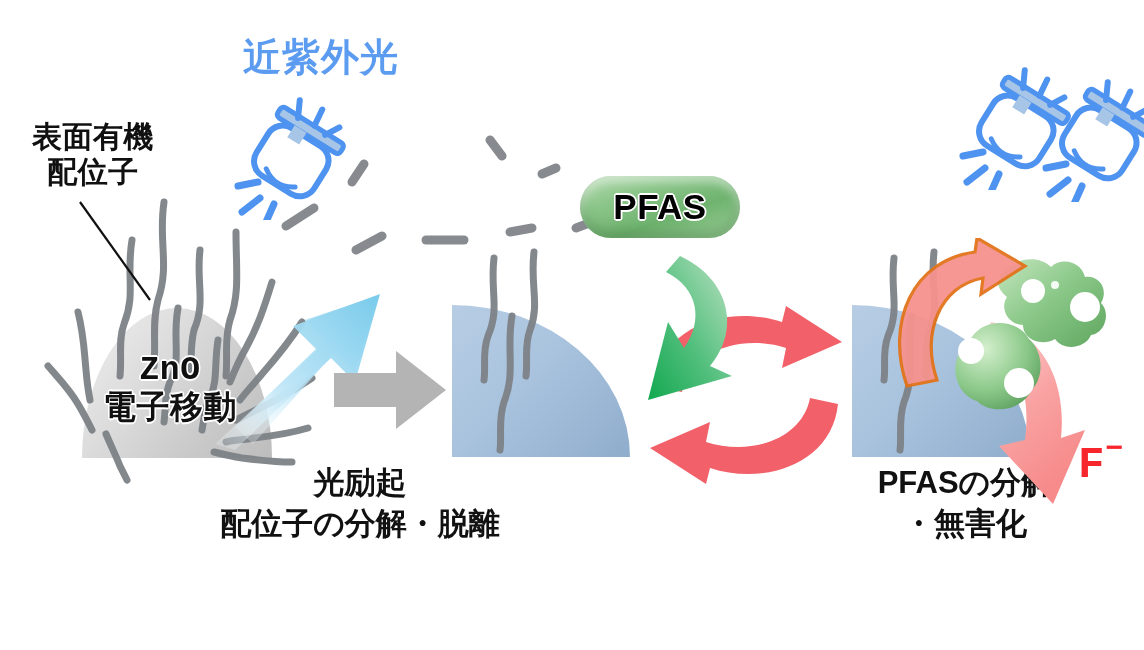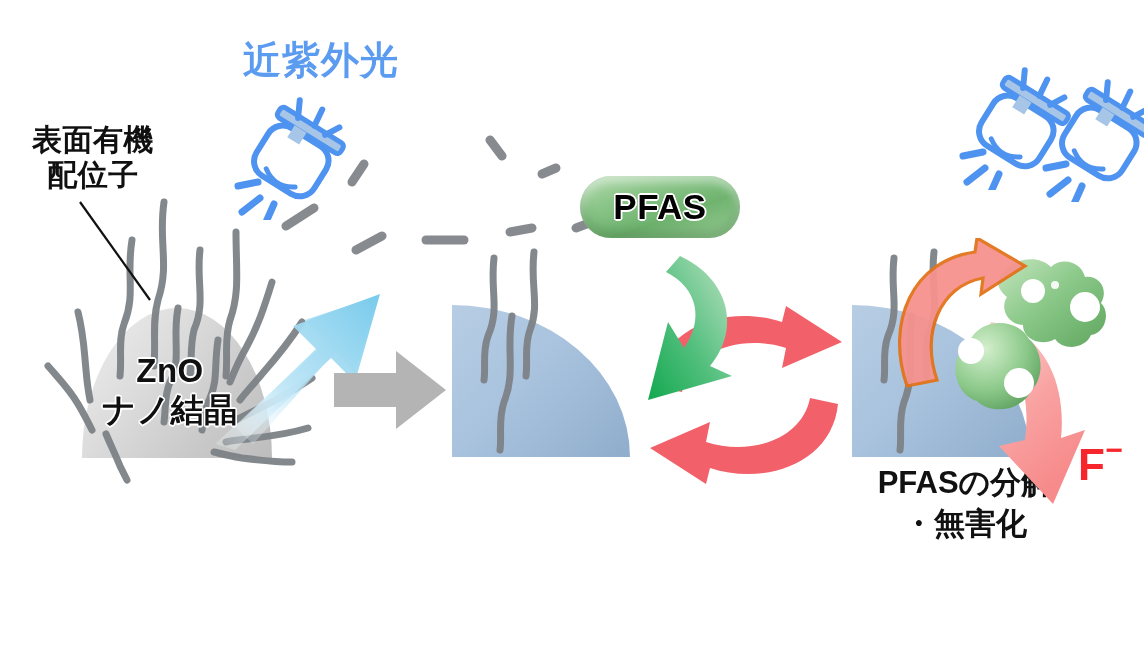--- a/index.html
+++ b/index.html
@@ -19,20 +19,21 @@
   }
 
   
   .lbl {
     position: absolute;
     color: #101010;
     font-weight: 700;
     line-height: 1.18;
     white-space: pre;
     letter-spacing: 0.5px;
+    font-family: Liberation Mono, monospace;
   }
   .lbl-surface-ligand {
     left: 8px; top: 122px;
     font-size: 30px;
     text-align: center;
     width: 170px;
   }
   .lbl-znO {
     left: 70px; top: 352px;
     font-size: 33px;
@@ -185,21 +186,21 @@
       <path d="M272,188 C254,200 240,208 224,216 C212,222 204,226 196,230"></path>
       <path d="M268,238 C248,244 232,246 214,248 C202,250 194,250 186,252"></path>
       <path d="M252,272 C234,272 218,270 202,268 C190,266 182,264 174,262"></path>
       <path d="M138,118 C132,150 142,168 130,192 C124,206 126,218 124,232"></path>
       <path d="M178,150 C174,176 178,190 170,208 C164,220 164,230 162,240"></path>
       <path d="M66,244 C72,258 76,266 80,276 C83,282 85,286 87,290"></path>
     </g>
   </svg>
 
   <div class="lbl lbl-znO">ZnO
-ナノ結晶</div>
+電子移動</div>
 
   <svg class="lamp" style="left:230px;top:90px;" width="130" height="130" viewBox="0 0 130 130">
     <g transform="rotate(32 65 65)">
       <path d="M48,44 h34 a17,17 0 0 1 17,17 v22 a17,17 0 0 1 -17,17 h-34 a17,17 0 0 1 -17,-17 v-22 a17,17 0 0 1 17,-17 z" fill="none" stroke="#4e93ef" stroke-width="6"></path>
       <rect x="28" y="30" width="74" height="12" rx="4" fill="#a7c5e6" stroke="#4e93ef" stroke-width="5"></rect>
       <rect x="49" y="40" width="14" height="14" fill="#a7c5e6"></rect>
       <path d="M40,16 L48,32 M64,12 L66,30 M88,18 L80,32" stroke="#4e93ef" stroke-width="6" stroke-linecap="round"></path>
       <path d="M48,92 q17,12 34,0" stroke="#4e93ef" stroke-width="5" fill="none" stroke-linecap="round"></path>
     </g>
     <g stroke="#4e93ef" stroke-width="7" stroke-linecap="round">
@@ -255,20 +256,22 @@
 
   <svg class="cycle" width="220" height="190" viewBox="0 0 220 190">
     <g fill="#f2616a">
       <path d="M18,86 C24,26 92,4 146,22 L150,6 L206,42 L146,68 L150,48
                C106,34 54,50 46,92 Z"></path>
       <path d="M202,104 C196,164 128,186 74,168 L70,184 L14,148 L74,122 L70,142
                C114,156 166,140 174,98 Z"></path>
     </g>
   </svg>
 
+  <div class="cap cap-mid">光励起
+配位子の分解・脱離</div>
 
   <div class="quarter quarter-right"></div>
 
   <svg class="tendrils" style="left:848px;top:250px;z-index:21;" width="200" height="230" viewBox="0 0 200 230">
     <g fill="none" stroke="#7d8287" stroke-width="7" stroke-linecap="round" opacity="0.95">
       <path d="M46,8 C42,42 52,58 40,86 C34,102 38,116 36,130"></path>
       <path d="M86,2 C82,36 92,54 82,80 C76,96 80,110 78,126"></path>
       <path d="M64,66 C58,100 68,122 56,152 C50,170 54,186 52,200"></path>
     </g>
   </svg>

